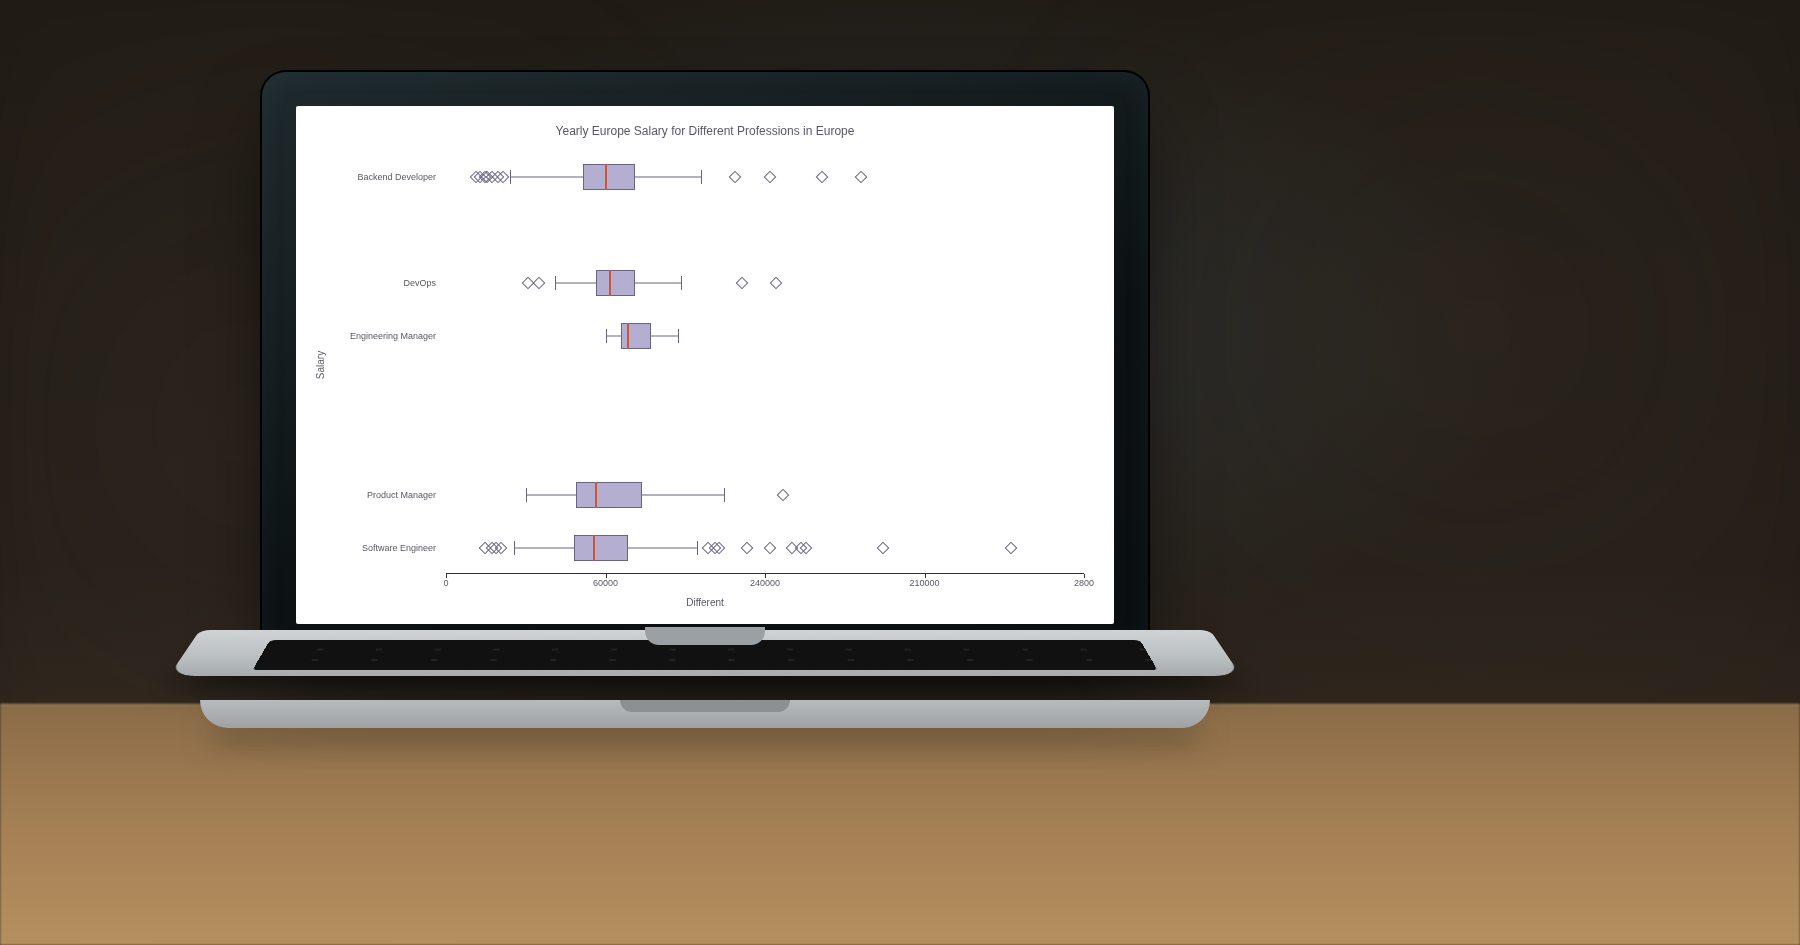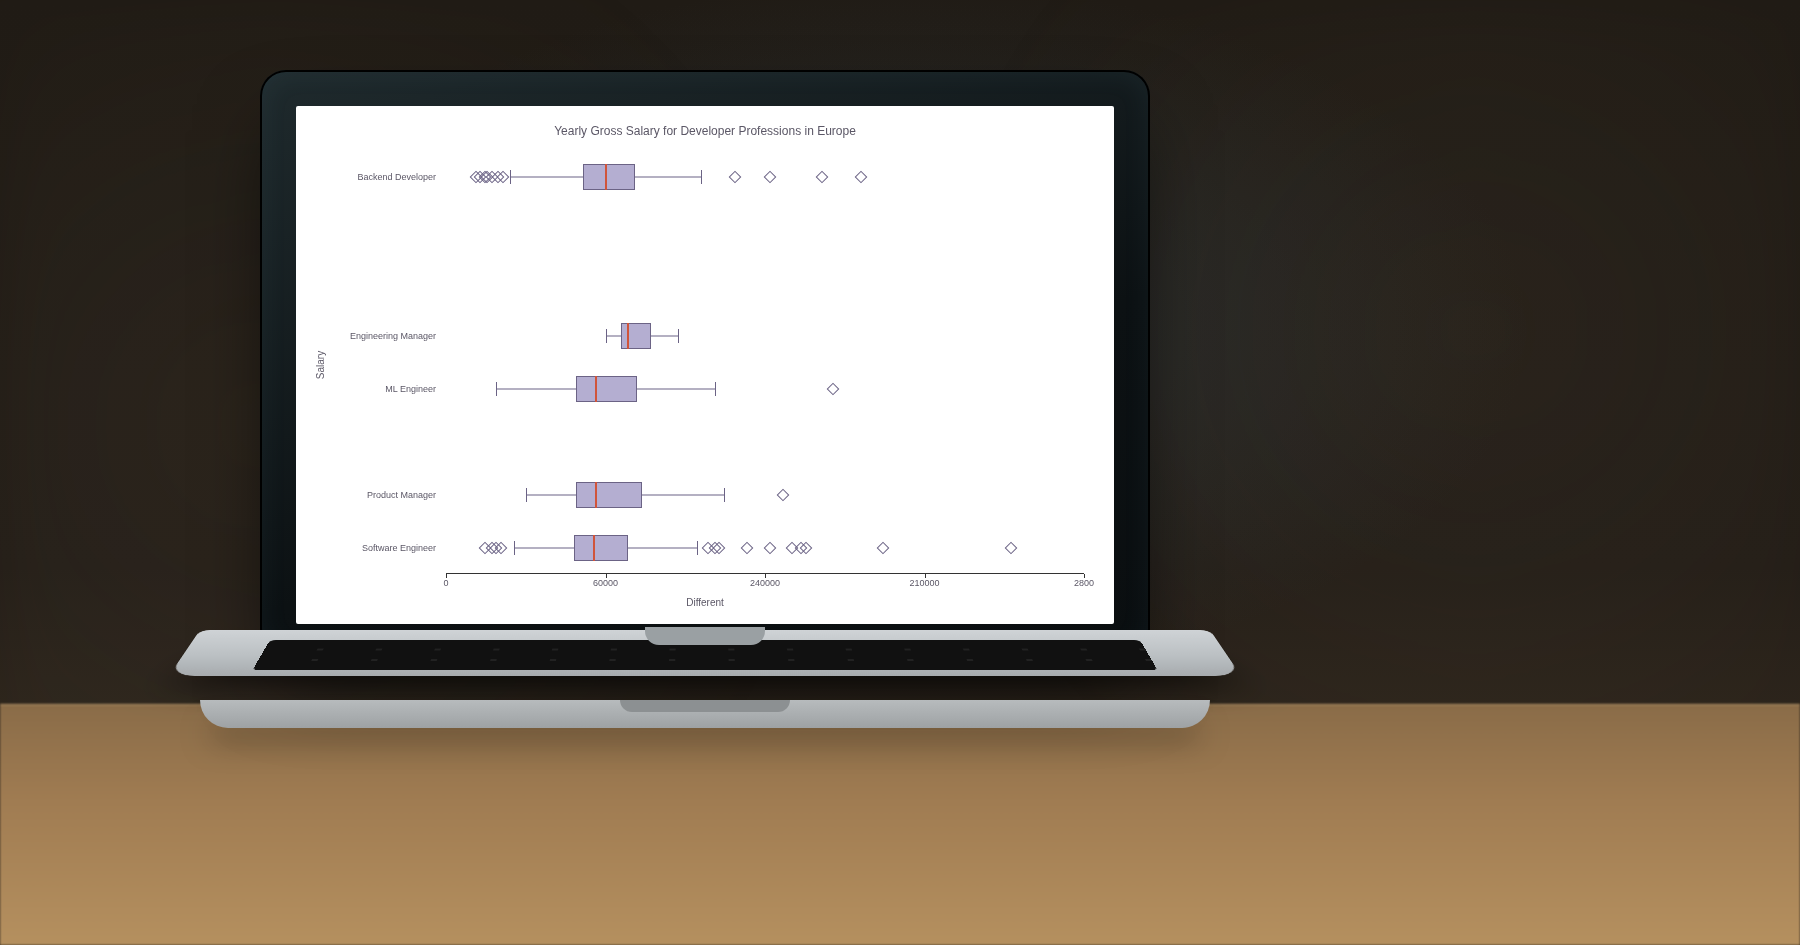--- a/index.html
+++ b/index.html
@@ -71,21 +71,21 @@
 <body>
 
 <div class="scene">
   <div class="desk"></div>
 
 
   <div class="laptop">
     <div class="bezel">
       <div class="screen">
         <div class="chart">
-          <div class="chart-title">Yearly Gross Salary for Developer Professions in Europe</div>
+          <div class="chart-title">Yearly Europe Salary for Different Professions in Europe</div>
           <div class="ylabel">Salary</div>
           <div class="xlabel">Different</div>
           <div class="plot" id="plot">
             <div class="axis-line xaxis"></div>
           <div class="xtickmark" style="left: 0%;"></div>
               <div class="xtick" style="left: 0%;">0</div>
               <div class="xtickmark" style="left: 25%;"></div>
               <div class="xtick" style="left: 25%;">60000</div>
               <div class="xtickmark" style="left: 50%;"></div>
               <div class="xtick" style="left: 50%;">240000</div>
@@ -105,36 +105,39 @@
                 <div class="out" style="left: 6.07143%;"></div>
                 <div class="out" style="left: 6.42857%;"></div>
                 <div class="out" style="left: 7.14286%;"></div>
                 <div class="out" style="left: 8.21429%;"></div>
                 <div class="out" style="left: 8.92857%;"></div>
                 <div class="out" style="left: 45.3571%;"></div>
                 <div class="out" style="left: 50.7143%;"></div>
                 <div class="out" style="left: 58.9286%;"></div>
                 <div class="out" style="left: 65%;"></div>
               </div>
+              <div class="cat" style="top: 25%; height: 12.5%;">
+                <div class="catlabel">DevOps</div>
+                <div class="whisker" style="left: 17.1429%; width: 19.6429%;"></div>
+                <div class="cap" style="left: 17.1429%;"></div>
+                <div class="cap" style="left: 36.7857%;"></div>
+                <div class="box" style="left: 23.5714%; width: 6.07143%;"></div>
+                <div class="median" style="left: 25.7143%;"></div>
+                <div class="out" style="left: 12.8571%;"></div>
+                <div class="out" style="left: 14.6429%;"></div>
+                <div class="out" style="left: 46.4286%;"></div>
+                <div class="out" style="left: 51.7857%;"></div>
+              </div>
               <div class="cat" style="top: 37.5%; height: 12.5%;">
                 <div class="catlabel">Engineering Manager</div>
                 <div class="whisker" style="left: 25%; width: 11.4286%;"></div>
                 <div class="cap" style="left: 25%;"></div>
                 <div class="cap" style="left: 36.4286%;"></div>
                 <div class="box" style="left: 27.5%; width: 4.64286%;"></div>
                 <div class="median" style="left: 28.5714%;"></div>
-              </div>
-              <div class="cat" style="top: 50%; height: 12.5%;">
-                <div class="catlabel">ML Engineer</div>
-                <div class="whisker" style="left: 7.85714%; width: 34.2857%;"></div>
-                <div class="cap" style="left: 7.85714%;"></div>
-                <div class="cap" style="left: 42.1429%;"></div>
-                <div class="box" style="left: 20.3571%; width: 9.64286%;"></div>
-                <div class="median" style="left: 23.5714%;"></div>
-                <div class="out" style="left: 60.7143%;"></div>
               </div>
               <div class="cat" style="top: 87.5%; height: 12.5%;">
                 <div class="catlabel">Software Engineer</div>
                 <div class="whisker" style="left: 10.7143%; width: 28.5714%;"></div>
                 <div class="cap" style="left: 10.7143%;"></div>
                 <div class="cap" style="left: 39.2857%;"></div>
                 <div class="box" style="left: 20%; width: 8.57143%;"></div>
                 <div class="median" style="left: 23.2143%;"></div>
                 <div class="out" style="left: 6.07143%;"></div>
                 <div class="out" style="left: 7.14286%;"></div>

